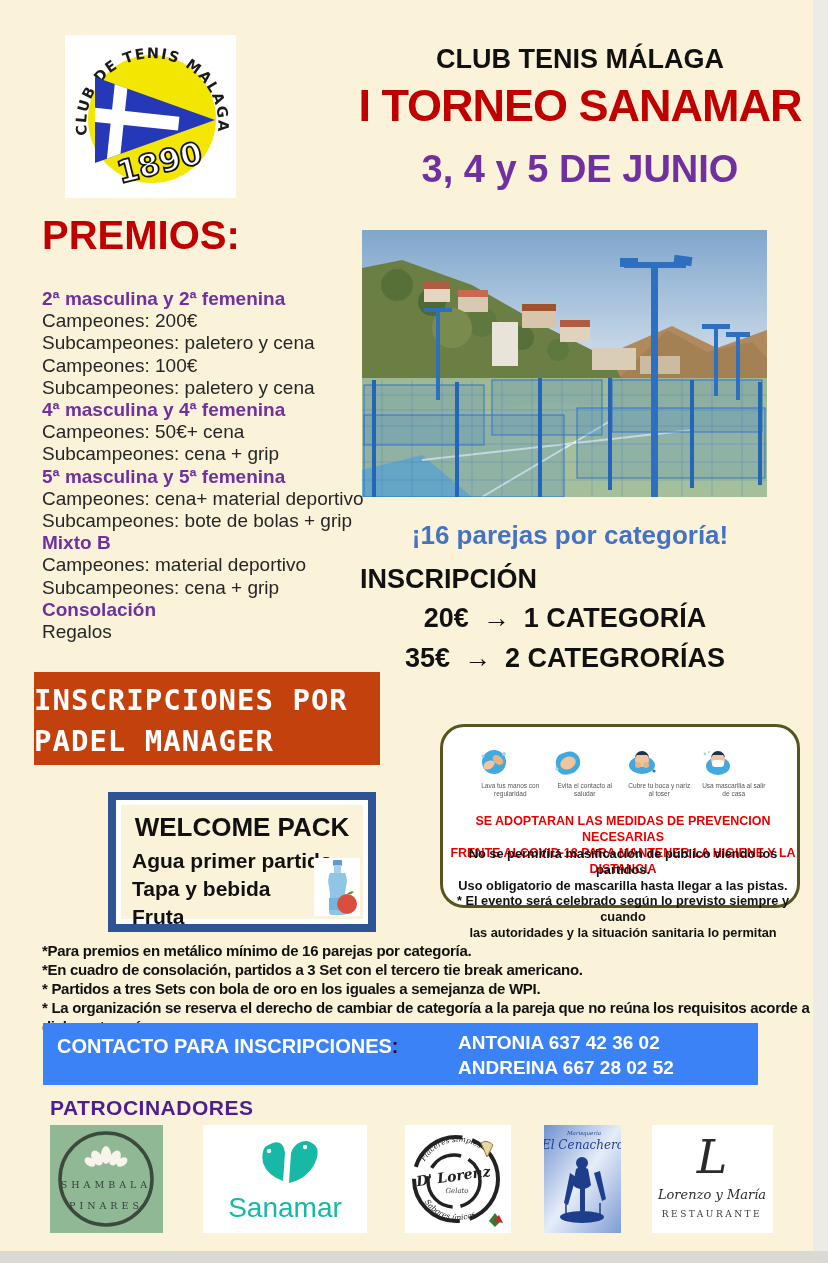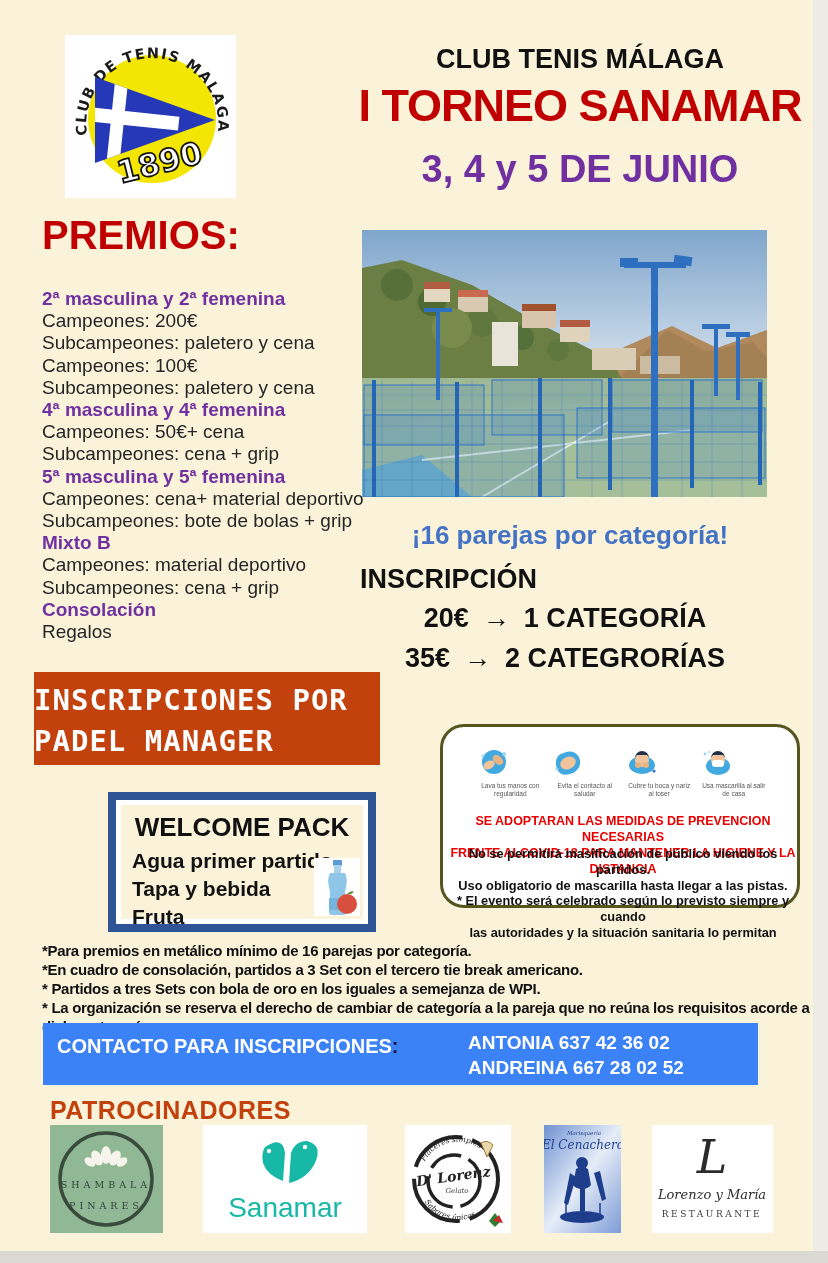--- a/index.html
+++ b/index.html
@@ -64,25 +64,25 @@
                font-size:12.8px;font-weight:bold;color:#111;line-height:15.8px;}
 
   
   .foot{position:absolute;left:42px;top:941px;width:770px;font-size:15px;font-weight:bold;
         color:#111;line-height:19px;letter-spacing:-0.3px;}
 
   
   .contact{position:absolute;left:43px;top:1023px;width:715px;height:62px;background:#3b82f6;}
   .contact-label{position:absolute;left:14px;top:12px;font-size:20px;font-weight:bold;color:#fff;}
   .contact-label .colon{color:#2b0a3d;}
-  .contact-phones{position:absolute;left:425px;top:7px;font-size:19px;font-weight:bold;
+  .contact-phones{position:absolute;left:415px;top:7px;font-size:19px;font-weight:bold;
                   color:#fff;line-height:25px;}
 
   
-  .sponsors-h{position:absolute;left:50px;top:1096px;font-size:25px;font-weight:900;color:#c2410c;
+  .sponsors-h{position:absolute;left:50px;top:1096px;font-size:21px;font-weight:900;color:#4c1d95;
               letter-spacing:0.5px;}
   .sp{position:absolute;top:1125px;height:108px;}
   .sp-shambala{left:50px;width:113px;}
   .sp-sanamar{left:203px;width:164px;}
   .sp-dlorenz{left:405px;width:106px;}
   .sp-cenachero{left:544px;width:77px;}
   .sp-lorenzo{left:652px;width:121px;}
   svg{display:block;}
 </style>
 </head>

